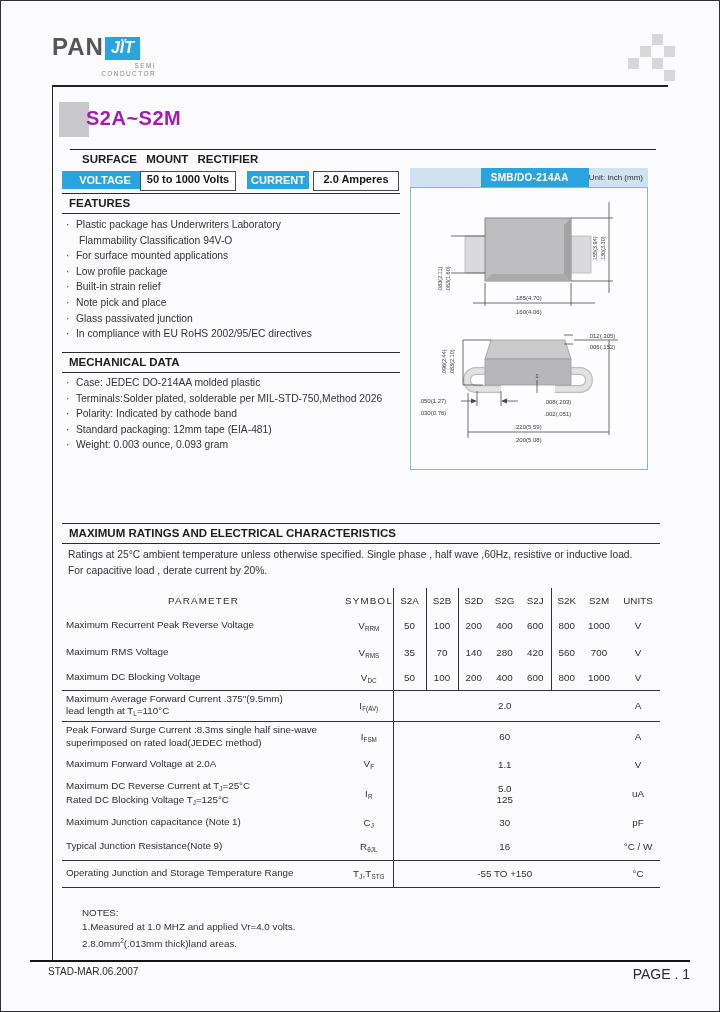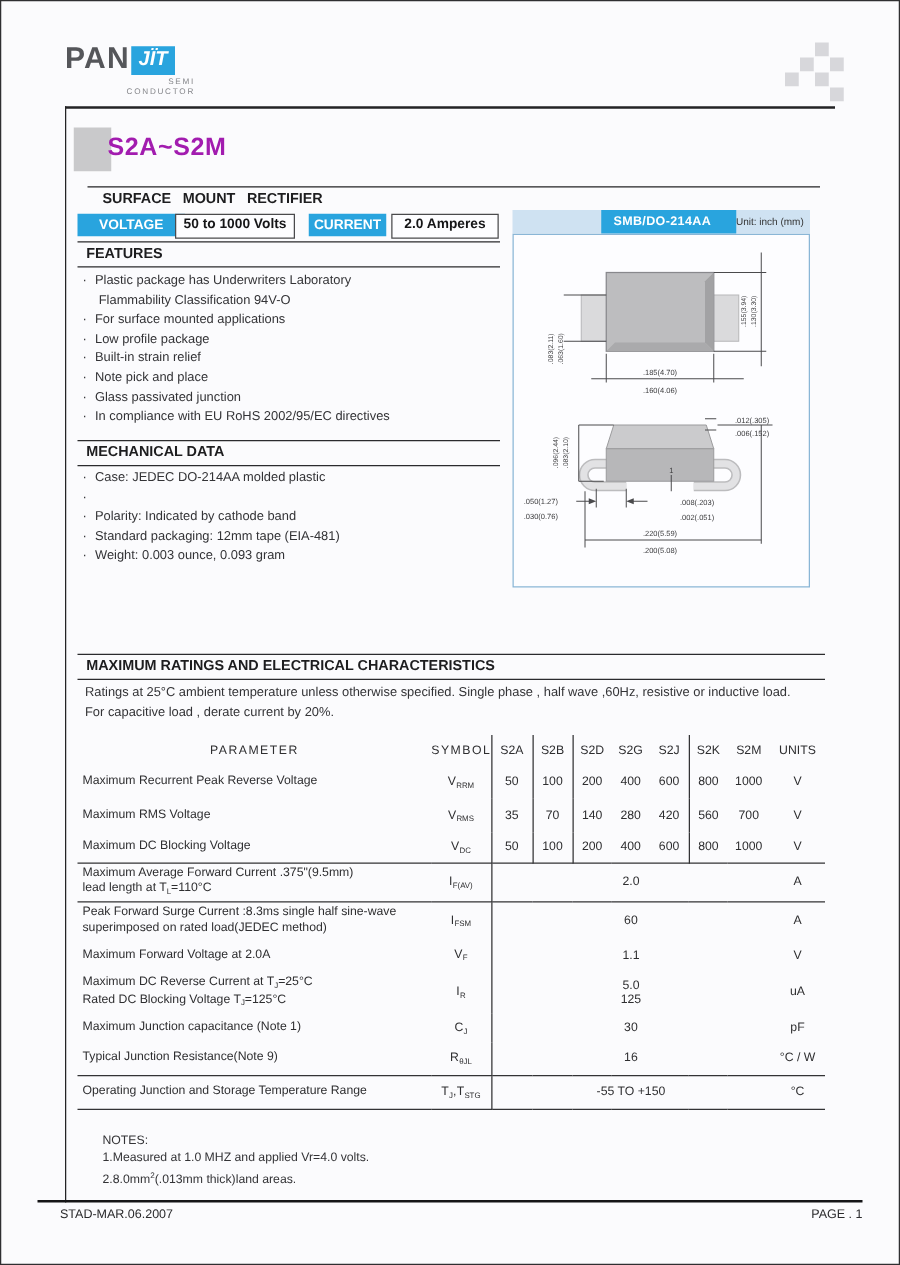--- a/index.html
+++ b/index.html
@@ -56,21 +56,21 @@
   .ratings-table td.phc{text-align:center;letter-spacing:1.2px;}
   .bR{border-right:1.3px solid #333335;}
   tr.hb td{border-bottom:1.4px solid #333335;}
   .ratings-table sub{font-size:6.3px;vertical-align:-2px;letter-spacing:0;}
   .ratings-table .sy{letter-spacing:.2px;}
 
   .notes{position:absolute;left:82px;top:906px;font-size:9.8px;line-height:14px;color:#333336;}
   .notes sup{font-size:6.5px;}
   .footline{position:absolute;left:30px;top:960px;width:660px;border-top:2px solid #151517;}
   .foot-l{position:absolute;left:48px;top:966px;font-size:10px;color:#2a2a2c;}
-  .foot-r{position:absolute;right:30px;top:966px;font-size:10px;color:#2a2a2c;}
+  .foot-r{position:absolute;right:30px;top:966px;font-size:14px;color:#2a2a2c;}
 </style>
 </head>
 <body>
 
 <div class="page">
 
   <div class="logo">
     <span class="logo-pan">PAN</span><span class="logo-jit">JÏT</span>
     <div class="logo-sub">
       <div>SEMI</div>
@@ -134,20 +134,21 @@
   </div>
 
   <div class="sec" style="left:62px;top:352px;width:331px;">MECHANICAL DATA</div>
   <div class="list" style="left:66px;top:375px;width:345px;">
     <div class="li">
         <span class="b">·</span>
         <span>Case: JEDEC DO-214AA molded plastic</span>
       </div>
     <div class="li">
         <span class="b">·</span>
+        <span>Terminals:Solder plated, solderable per MIL-STD-750,Method 2026</span>
       </div>
     <div class="li">
         <span class="b">·</span>
         <span>Polarity: Indicated by cathode band</span>
       </div>
     <div class="li">
         <span class="b">·</span>
         <span>Standard packaging: 12mm tape (EIA-481)</span>
       </div>
     <div class="li">

